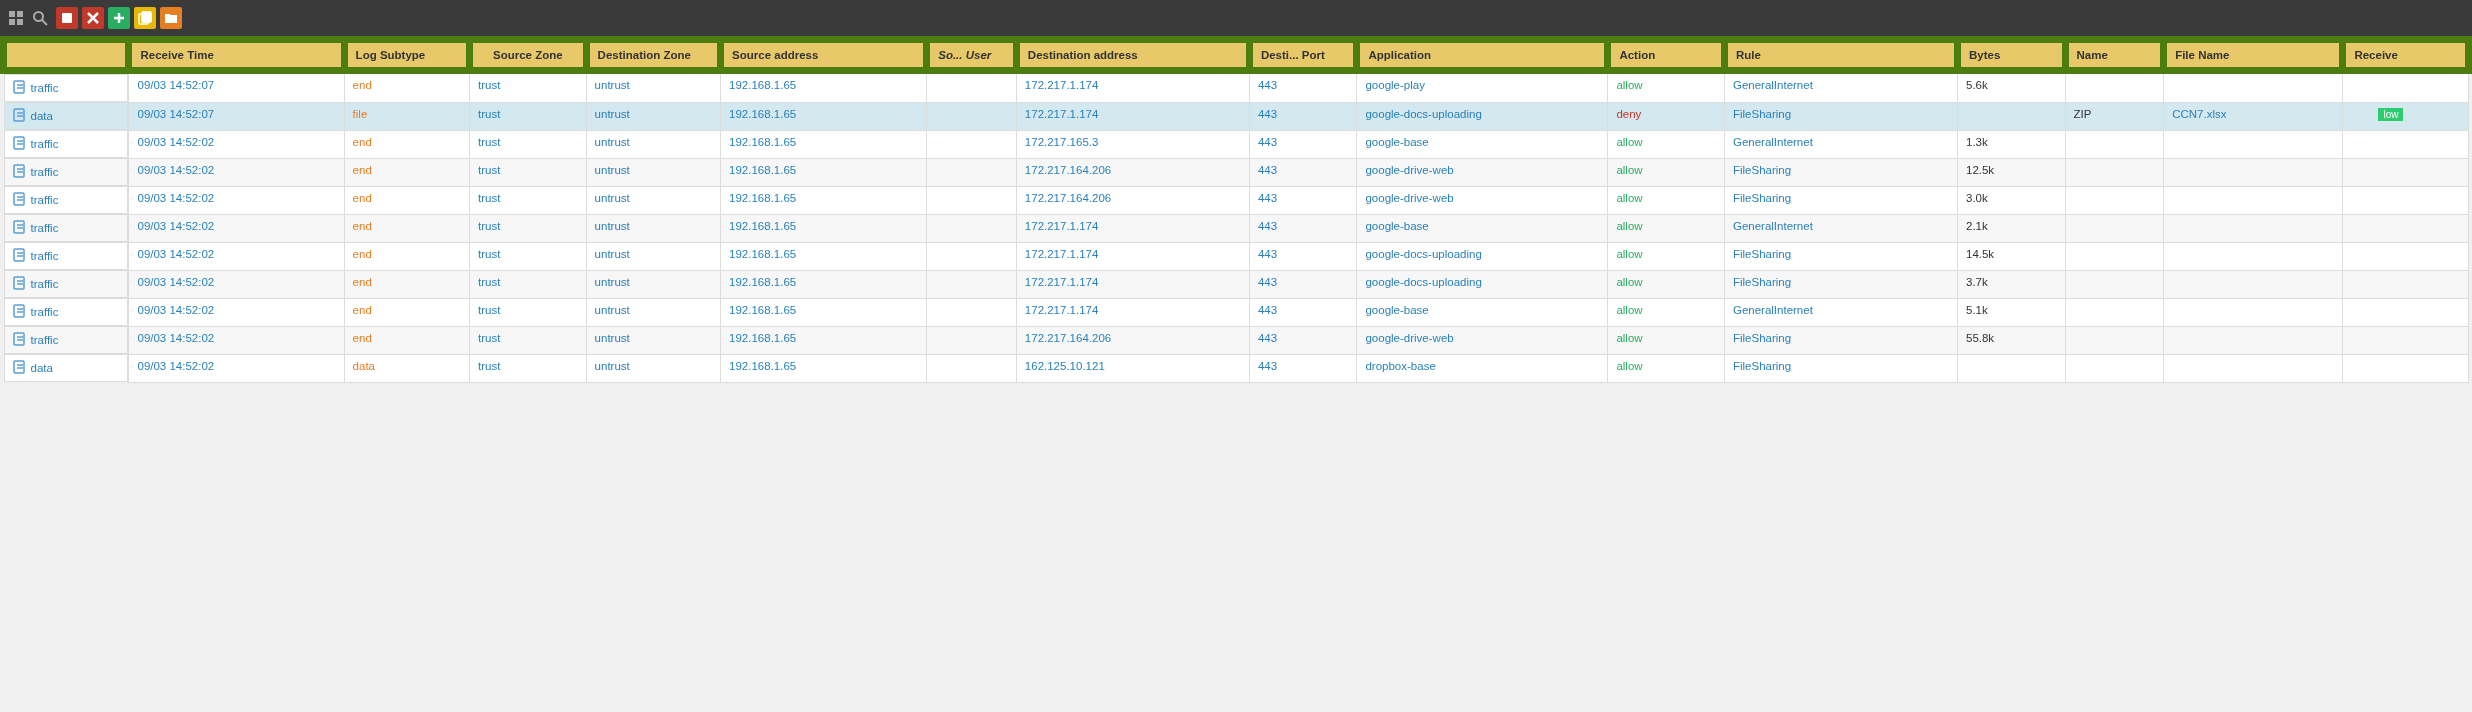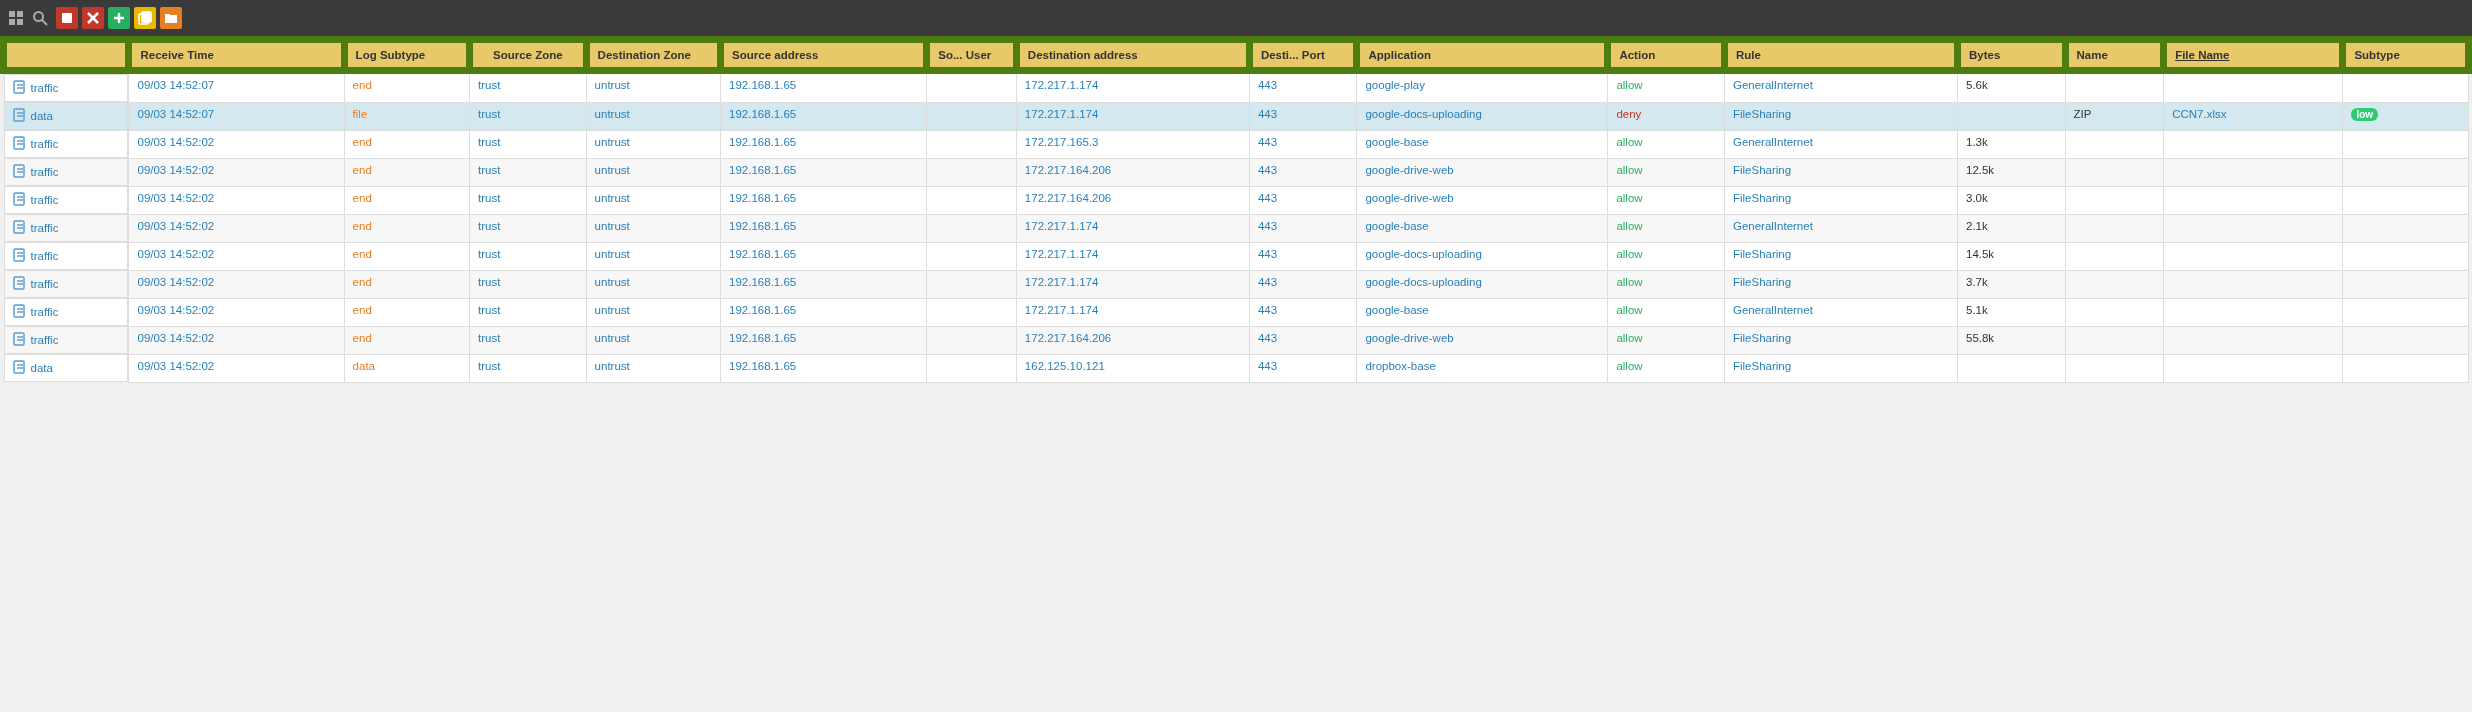--- a/index.html
+++ b/index.html
@@ -129,40 +129,41 @@
     }
     td.red-text {
       color: #c0392b;
     }
 
     .badge-low {
       background: #2ecc71;
       color: white;
       font-size: 10px;
       padding: 1px 5px;
-      border-radius: 6px;
-      font-weight: bold;
+      border-radius: 0;
+      font-weight: normal;
+      margin-left: 27px;
     }
 
     
     .col-logtype { width: 70px; }
     .col-rcvtime { width: 120px; }
     .col-subtype { width: 70px; }
     .col-srczone { width: 65px; text-align: center; }
     .col-dstzone { width: 75px; }
     .col-srcaddr { width: 115px; }
-    .col-souser  { width: 50px; }
+    .col-souser  { width: 50px; font-style: italic; }
     .col-dstaddr { width: 130px; }
     .col-dstport { width: 60px; }
     .col-app     { width: 140px; }
     .col-action  { width: 65px; }
     .col-rule    { width: 130px; }
     .col-bytes   { width: 60px; }
     .col-name    { width: 55px; }
-    .col-filename{ width: 100px; text-decoration: underline; }
+    .col-filename{ width: 100px; }
     .col-severity{ width: 70px; }
   </style>
 </head>
 <body>
 
 <div class="search-bar">
   <div class="search-icons-left">
     <div class="icon-btn">
       <svg width="16" height="16" viewBox="0 0 16 16" fill="#aaa">
         <rect x="1" y="1" width="6" height="6"></rect>
@@ -224,21 +225,21 @@
         <th class="col-srcaddr">Source address</th>
         <th class="col-souser">So... User</th>
         <th class="col-dstaddr">Destination address</th>
         <th class="col-dstport">Desti... Port</th>
         <th class="col-app">Application</th>
         <th class="col-action">Action</th>
         <th class="col-rule">Rule</th>
         <th class="col-bytes">Bytes</th>
         <th class="col-name">Name</th>
         <th class="col-filename">File Name</th>
-        <th class="col-severity">Subtype</th>
+        <th class="col-severity">Receive</th>
       </tr>
     </thead>
     <tbody id="table-body">
     <tr>
           <td class="blue-link" style="display: flex; align-items: center; gap: 4px;">
             <span style="cursor: pointer;"><svg width="14" height="14" viewBox="0 0 14 14" fill="none" stroke="#5a9fd4" stroke-width="1.5">
                 <rect x="1" y="1" width="10" height="12" rx="1"></rect>
                 <line x1="4" y1="5" x2="10" y2="5"></line>
                 <line x1="4" y1="8" x2="10" y2="8"></line>
               </svg></span>

